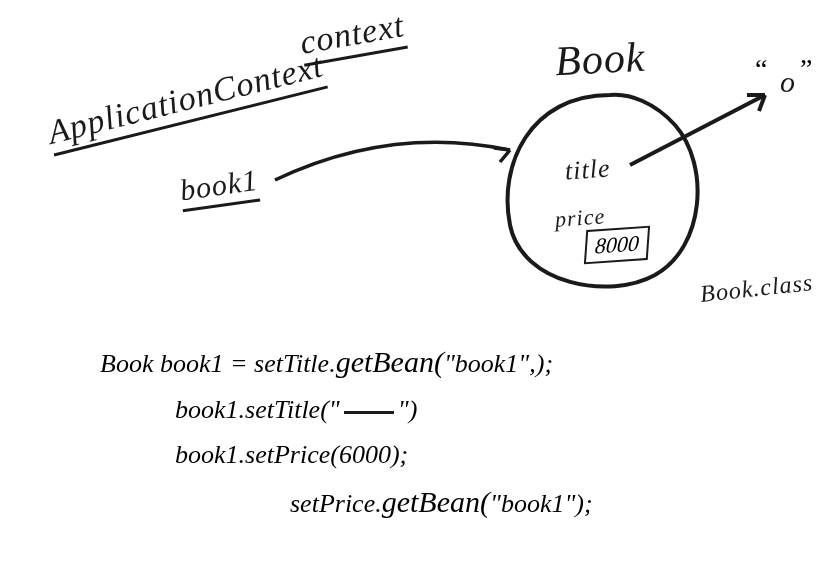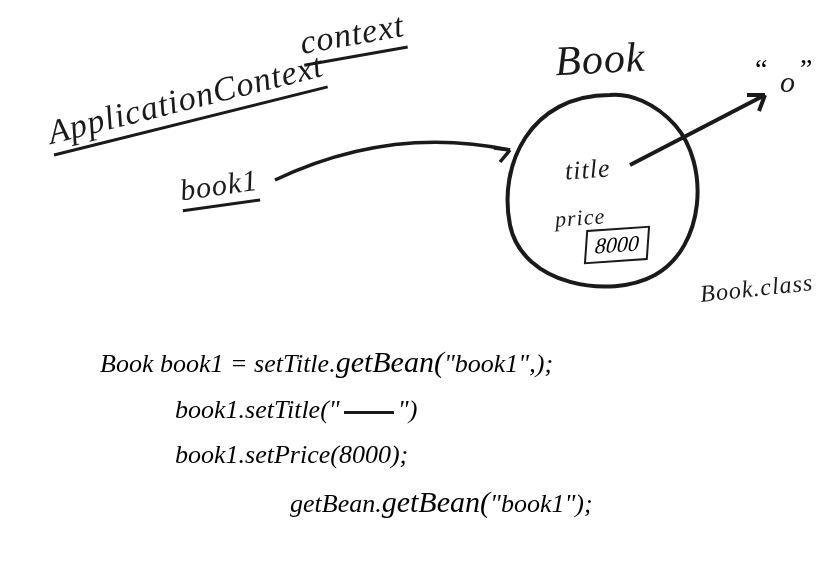--- a/index.html
+++ b/index.html
@@ -115,18 +115,18 @@
 
 <div class="code-line" style="left:100px; top:345px;">
   <span>Book book1 = setTitle.</span><span style="font-size:30px;">getBean(</span><span>"book1",</span><span>);</span>
 </div>
 
 <div class="code-line" style="left:175px; top:395px;">
   <span>book1.setTitle("</span><span class="dash"></span><span>")</span>
 </div>
 
 <div class="code-line" style="left:175px; top:440px;">
-  <span>book1.setPrice(8000);</span>
+  <span>book1.setPrice(6000);</span>
 </div>
 
 <div class="code-line" style="left:290px; top:485px;">
-  <span>getBean.</span><span style="font-size:30px;">getBean(</span><span>"book1"</span><span>);</span>
+  <span>setPrice.</span><span style="font-size:30px;">getBean(</span><span>"book1"</span><span>);</span>
 </div>
 
 </body></html>

